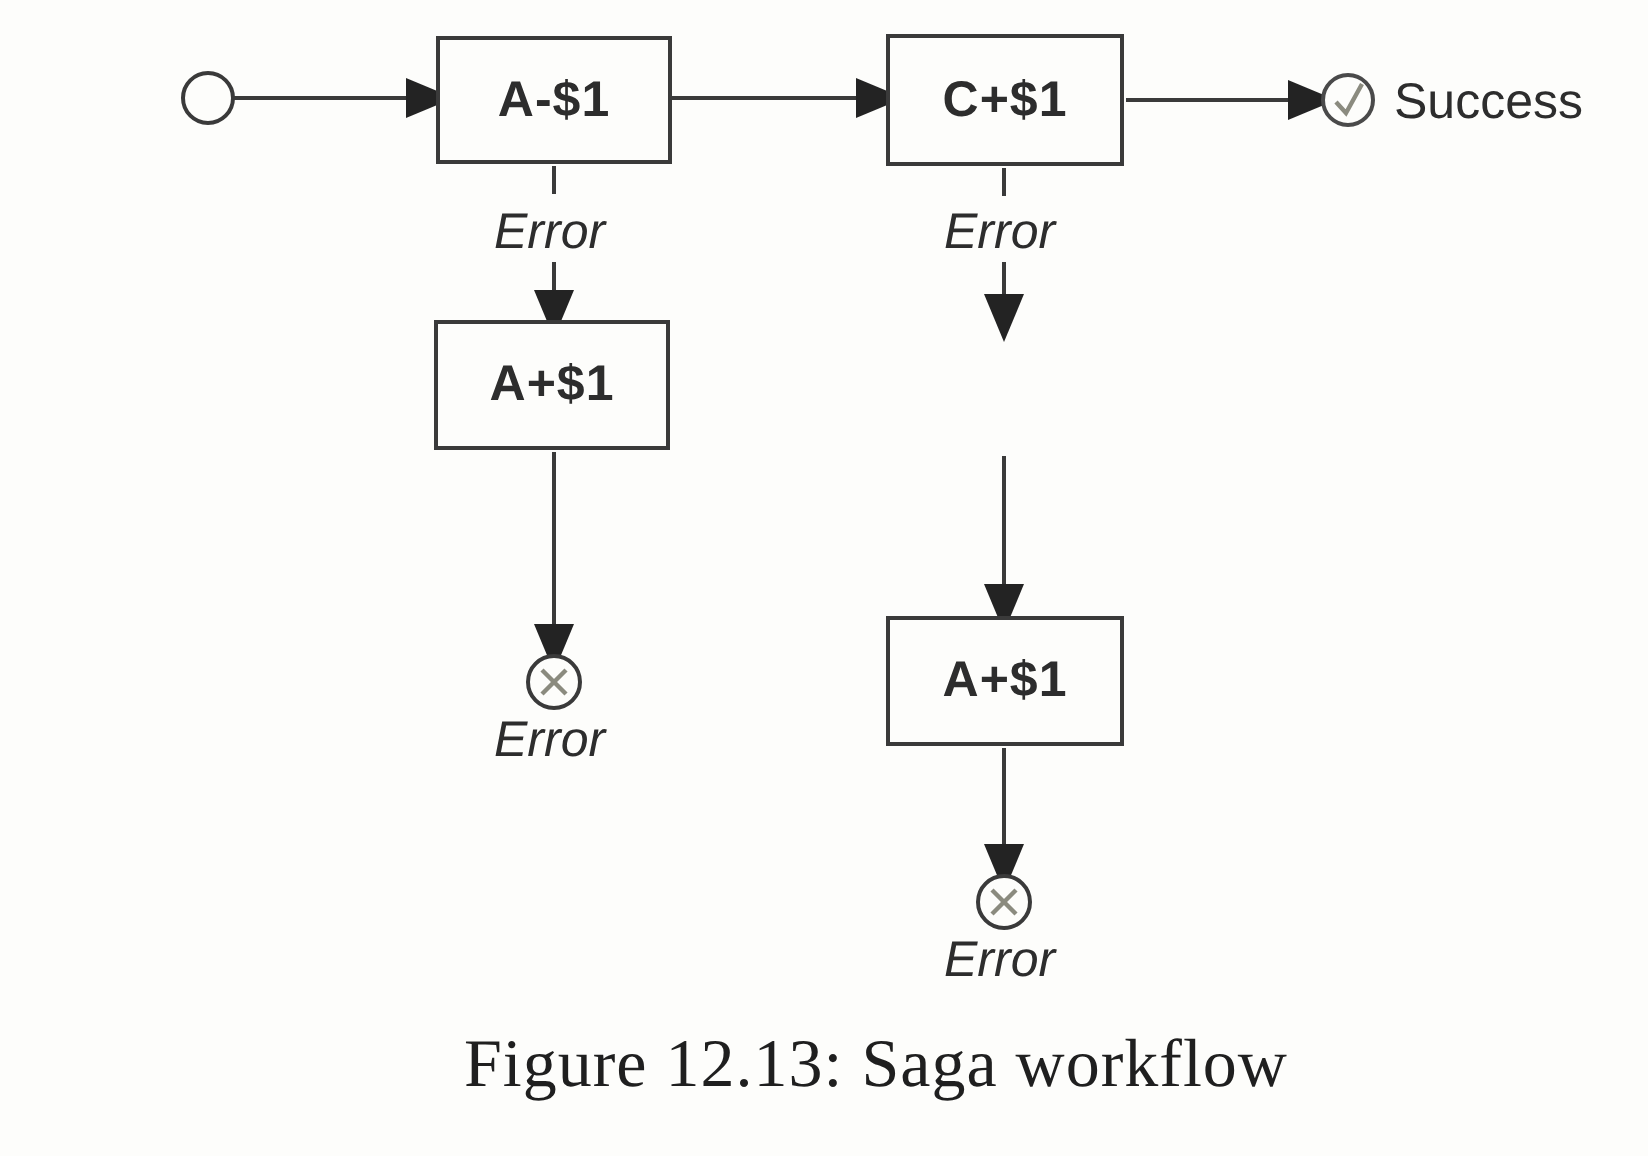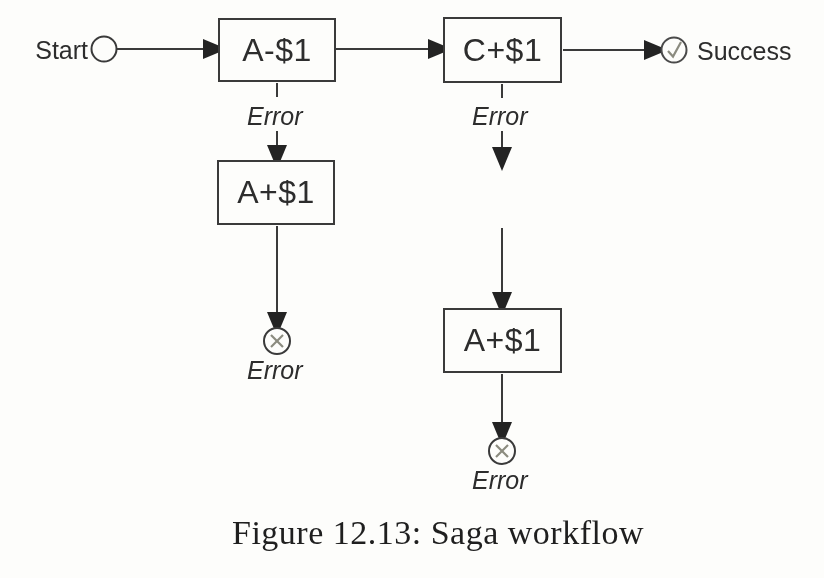--- a/index.html
+++ b/index.html
@@ -24,23 +24,24 @@
     height: 578px;
   }
   .step-box {
     position: absolute;
     box-sizing: border-box;
     border: 2px solid #3a3a3a;
     background: #fdfdfb;
     display: flex;
     align-items: center;
     justify-content: center;
-    font-size: 32px;
+    font-size: 25px;
     letter-spacing: 0.5px;
     color: #2d2d2d;
+    font-weight: bold;
   }
   .lbl {
     position: absolute;
     font-size: 25px;
     color: #2d2d2d;
     white-space: nowrap;
   }
   .lbl.center {
     text-align: left;
     font-style: italic;
@@ -107,21 +108,20 @@
   <div class="step-box" style="left:443px; top:17px; width:119px; height:66px;">
     <span>C+$1</span>
   </div>
   <div class="step-box" style="left:217px; top:160px; width:118px; height:65px;">
     <span>A+$1</span>
   </div>
   <div class="step-box" style="left:443px; top:308px; width:119px; height:65px;">
     <span>A+$1</span>
   </div>
 
-  <div class="lbl" style="left:20px; top:36px; width:68px; text-align:right;">Start</div>
   <div class="lbl" style="left:697px; top:37px;">Success</div>
 
   <div class="lbl center" style="left:247px; top:102px; width:60px;">Error</div>
   <div class="lbl center" style="left:472px; top:102px; width:60px;">Error</div>
 
   <div class="lbl center" style="left:247px; top:356px; width:60px;">Error</div>
   <div class="lbl center" style="left:472px; top:466px; width:60px;">Error</div>
 
   <div class="caption">Figure 12.13: Saga workflow</div>
 

